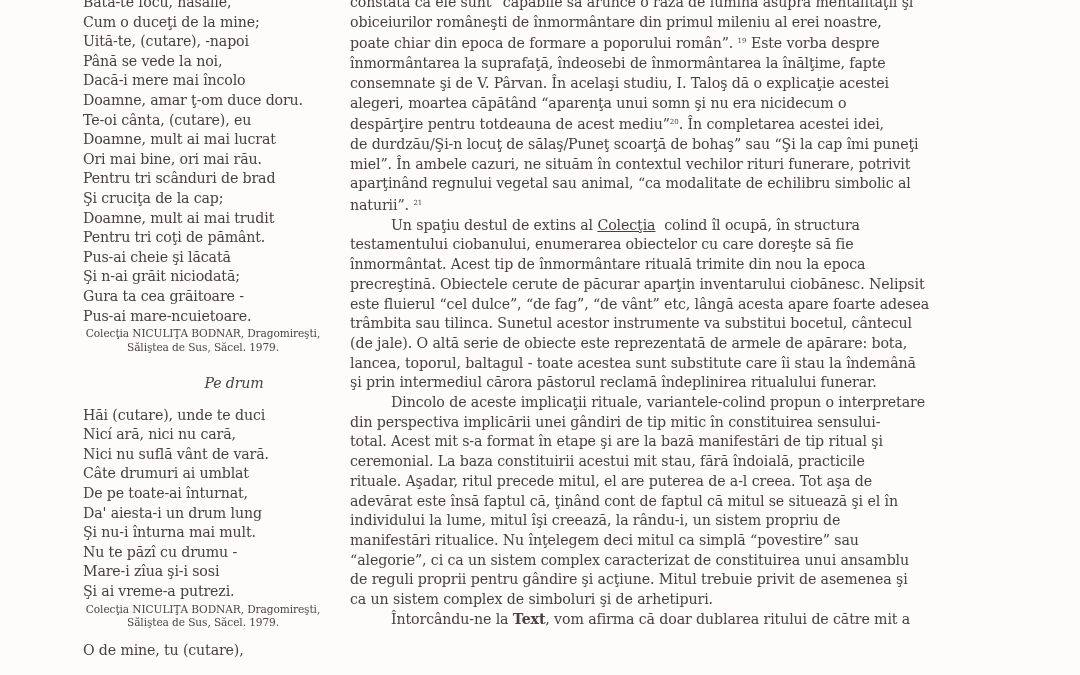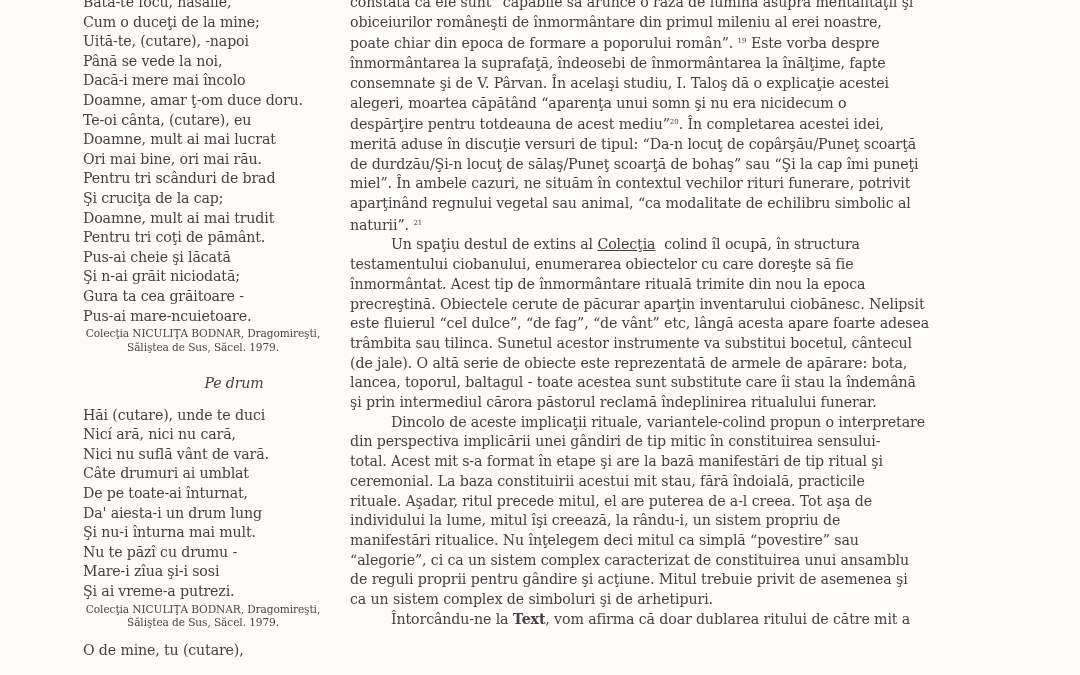--- a/index.html
+++ b/index.html
@@ -94,21 +94,20 @@
 
   <div class="col-right">
     <div>
       <div class="line">constata că ele sunt “capabile să arunce o rază de lumină asupra mentalităţii şi</div>
       <div class="line">obiceiurilor româneşti de înmormântare din primul mileniu al erei noastre,</div>
       <div class="line"><span>poate chiar din epoca de formare a poporului român”.</span> <span class="fn">19</span> <span>Este vorba despre</span></div>
       <div class="line">înmormântarea la suprafaţă, îndeosebi de înmormântarea la înălţime, fapte</div>
       <div class="line">consemnate şi de V. Pârvan. În acelaşi studiu, I. Taloş dă o explicaţie acestei</div>
       <div class="line">alegeri, moartea căpătând “aparenţa unui somn şi nu era nicidecum o</div>
       <div class="line"><span>despărţire pentru totdeauna de acest mediu”</span><span class="fn">20</span><span>. În completarea acestei idei,</span></div>
-      <div class="line">merită aduse în discuţie versuri de tipul: “Da-n locuţ de copârşău/Puneţ scoarţă</div>
       <div class="line">de durdzău/Şi-n locuţ de sălaş/Puneţ scoarţă de bohaş” sau “Şi la cap îmi puneţi</div>
       <div class="line">miel”. În ambele cazuri, ne situăm în contextul vechilor rituri funerare, potrivit</div>
       <div class="line">aparţinând regnului vegetal sau animal, “ca modalitate de echilibru simbolic al</div>
       <div class="line"><span>naturii”.</span> <span class="fn">21</span></div>
     </div>
 
     <div>
       <div class="line indent"><span>Un spaţiu destul de extins al </span><span class="u">Colecţia</span><span style="white-space:pre">  colind îl ocupă, în structura</span></div>
       <div class="line">testamentului ciobanului, enumerarea obiectelor cu care doreşte să fie</div>
       <div class="line">înmormântat. Acest tip de înmormântare rituală trimite din nou la epoca</div>
@@ -119,20 +118,21 @@
       <div class="line">lancea, toporul, baltagul - toate acestea sunt substitute care îi stau la îndemână</div>
       <div class="line">şi prin intermediul cărora păstorul reclamă îndeplinirea ritualului funerar.</div>
     </div>
 
     <div>
       <div class="line indent">Dincolo de aceste implicaţii rituale, variantele-colind propun o interpretare</div>
       <div class="line">din perspectiva implicării unei gândiri de tip mitic în constituirea sensului-</div>
       <div class="line">total. Acest mit s-a format în etape şi are la bază manifestări de tip ritual şi</div>
       <div class="line">ceremonial. La baza constituirii acestui mit stau, fără îndoială, practicile</div>
       <div class="line">rituale. Aşadar, ritul precede mitul, el are puterea de a-l creea. Tot aşa de</div>
+      <div class="line">adevărat este însă faptul că, ţinând cont de faptul că mitul se situează şi el în</div>
       <div class="line">individului la lume, mitul îşi creează, la rându-i, un sistem propriu de</div>
       <div class="line">manifestări ritualice. Nu înţelegem deci mitul ca simplă “povestire” sau</div>
       <div class="line">“alegorie”, ci ca un sistem complex caracterizat de constituirea unui ansamblu</div>
       <div class="line">de reguli proprii pentru gândire şi acţiune. Mitul trebuie privit de asemenea şi</div>
       <div class="line">ca un sistem complex de simboluri şi de arhetipuri.</div>
     </div>
 
     <div>
       <div class="line indent"><span>Întorcându-ne la </span><span class="b">Text</span><span>, vom afirma că doar dublarea ritului de către mit a</span></div>
 

